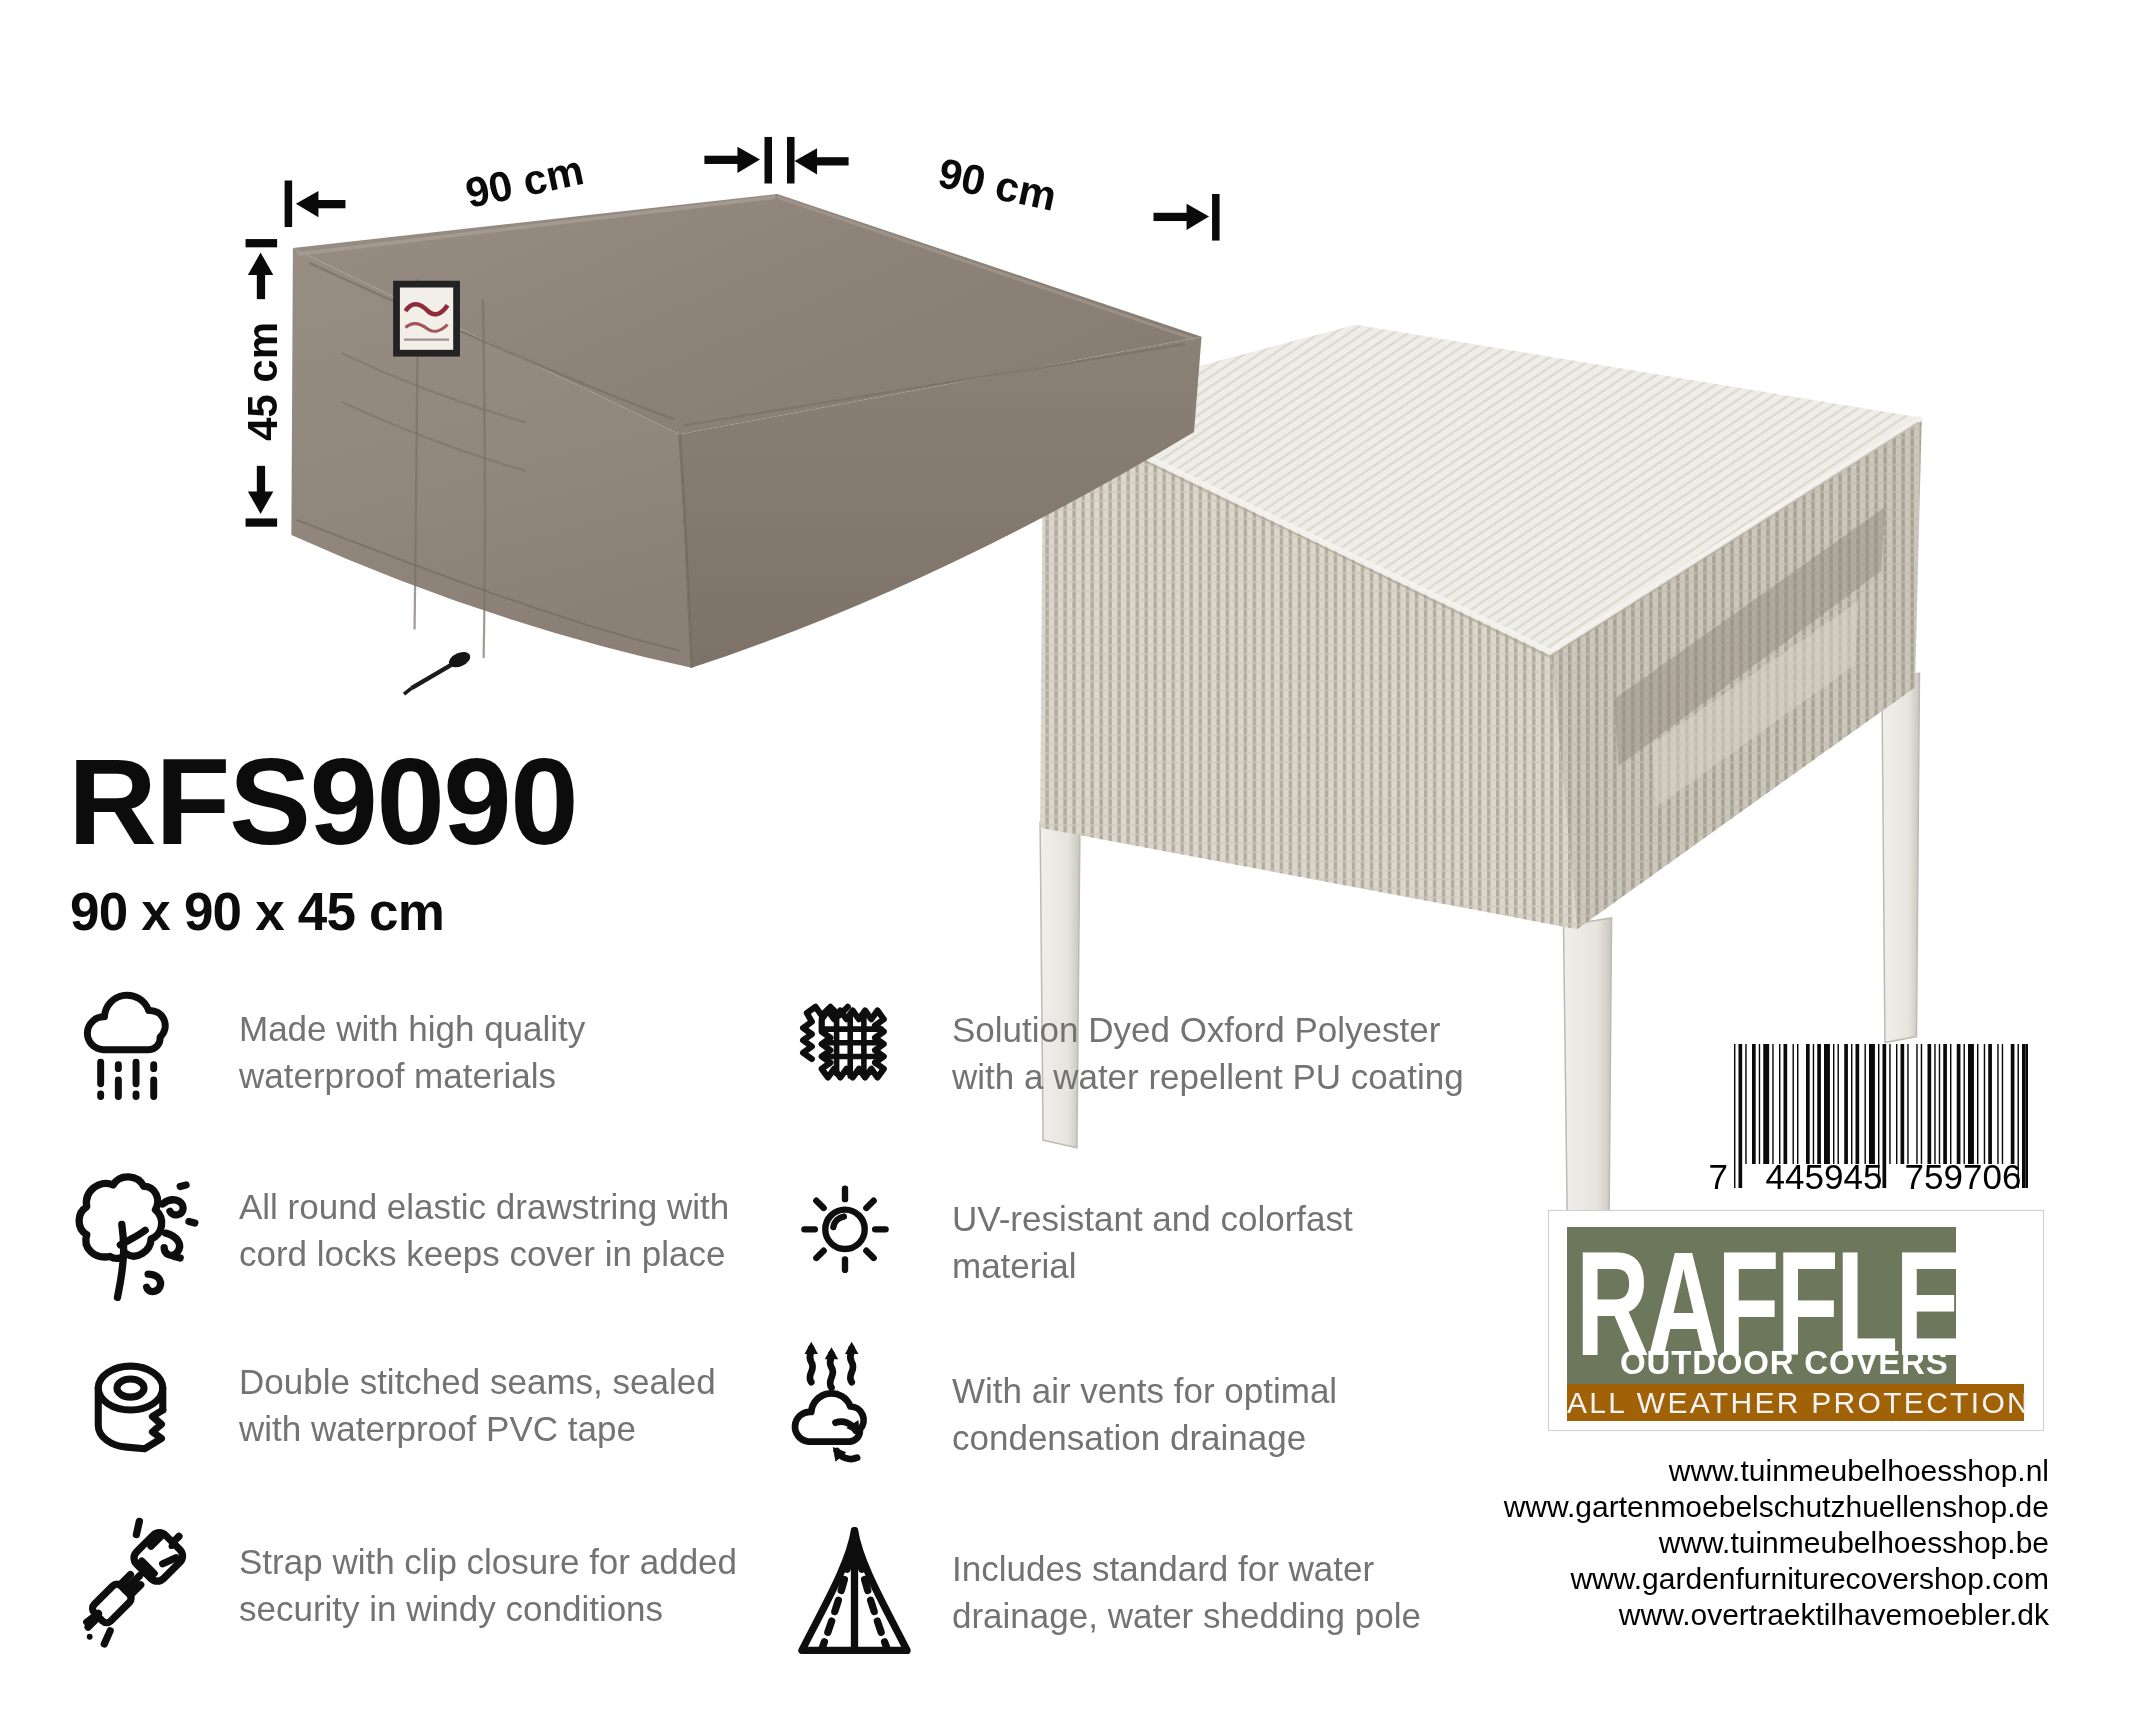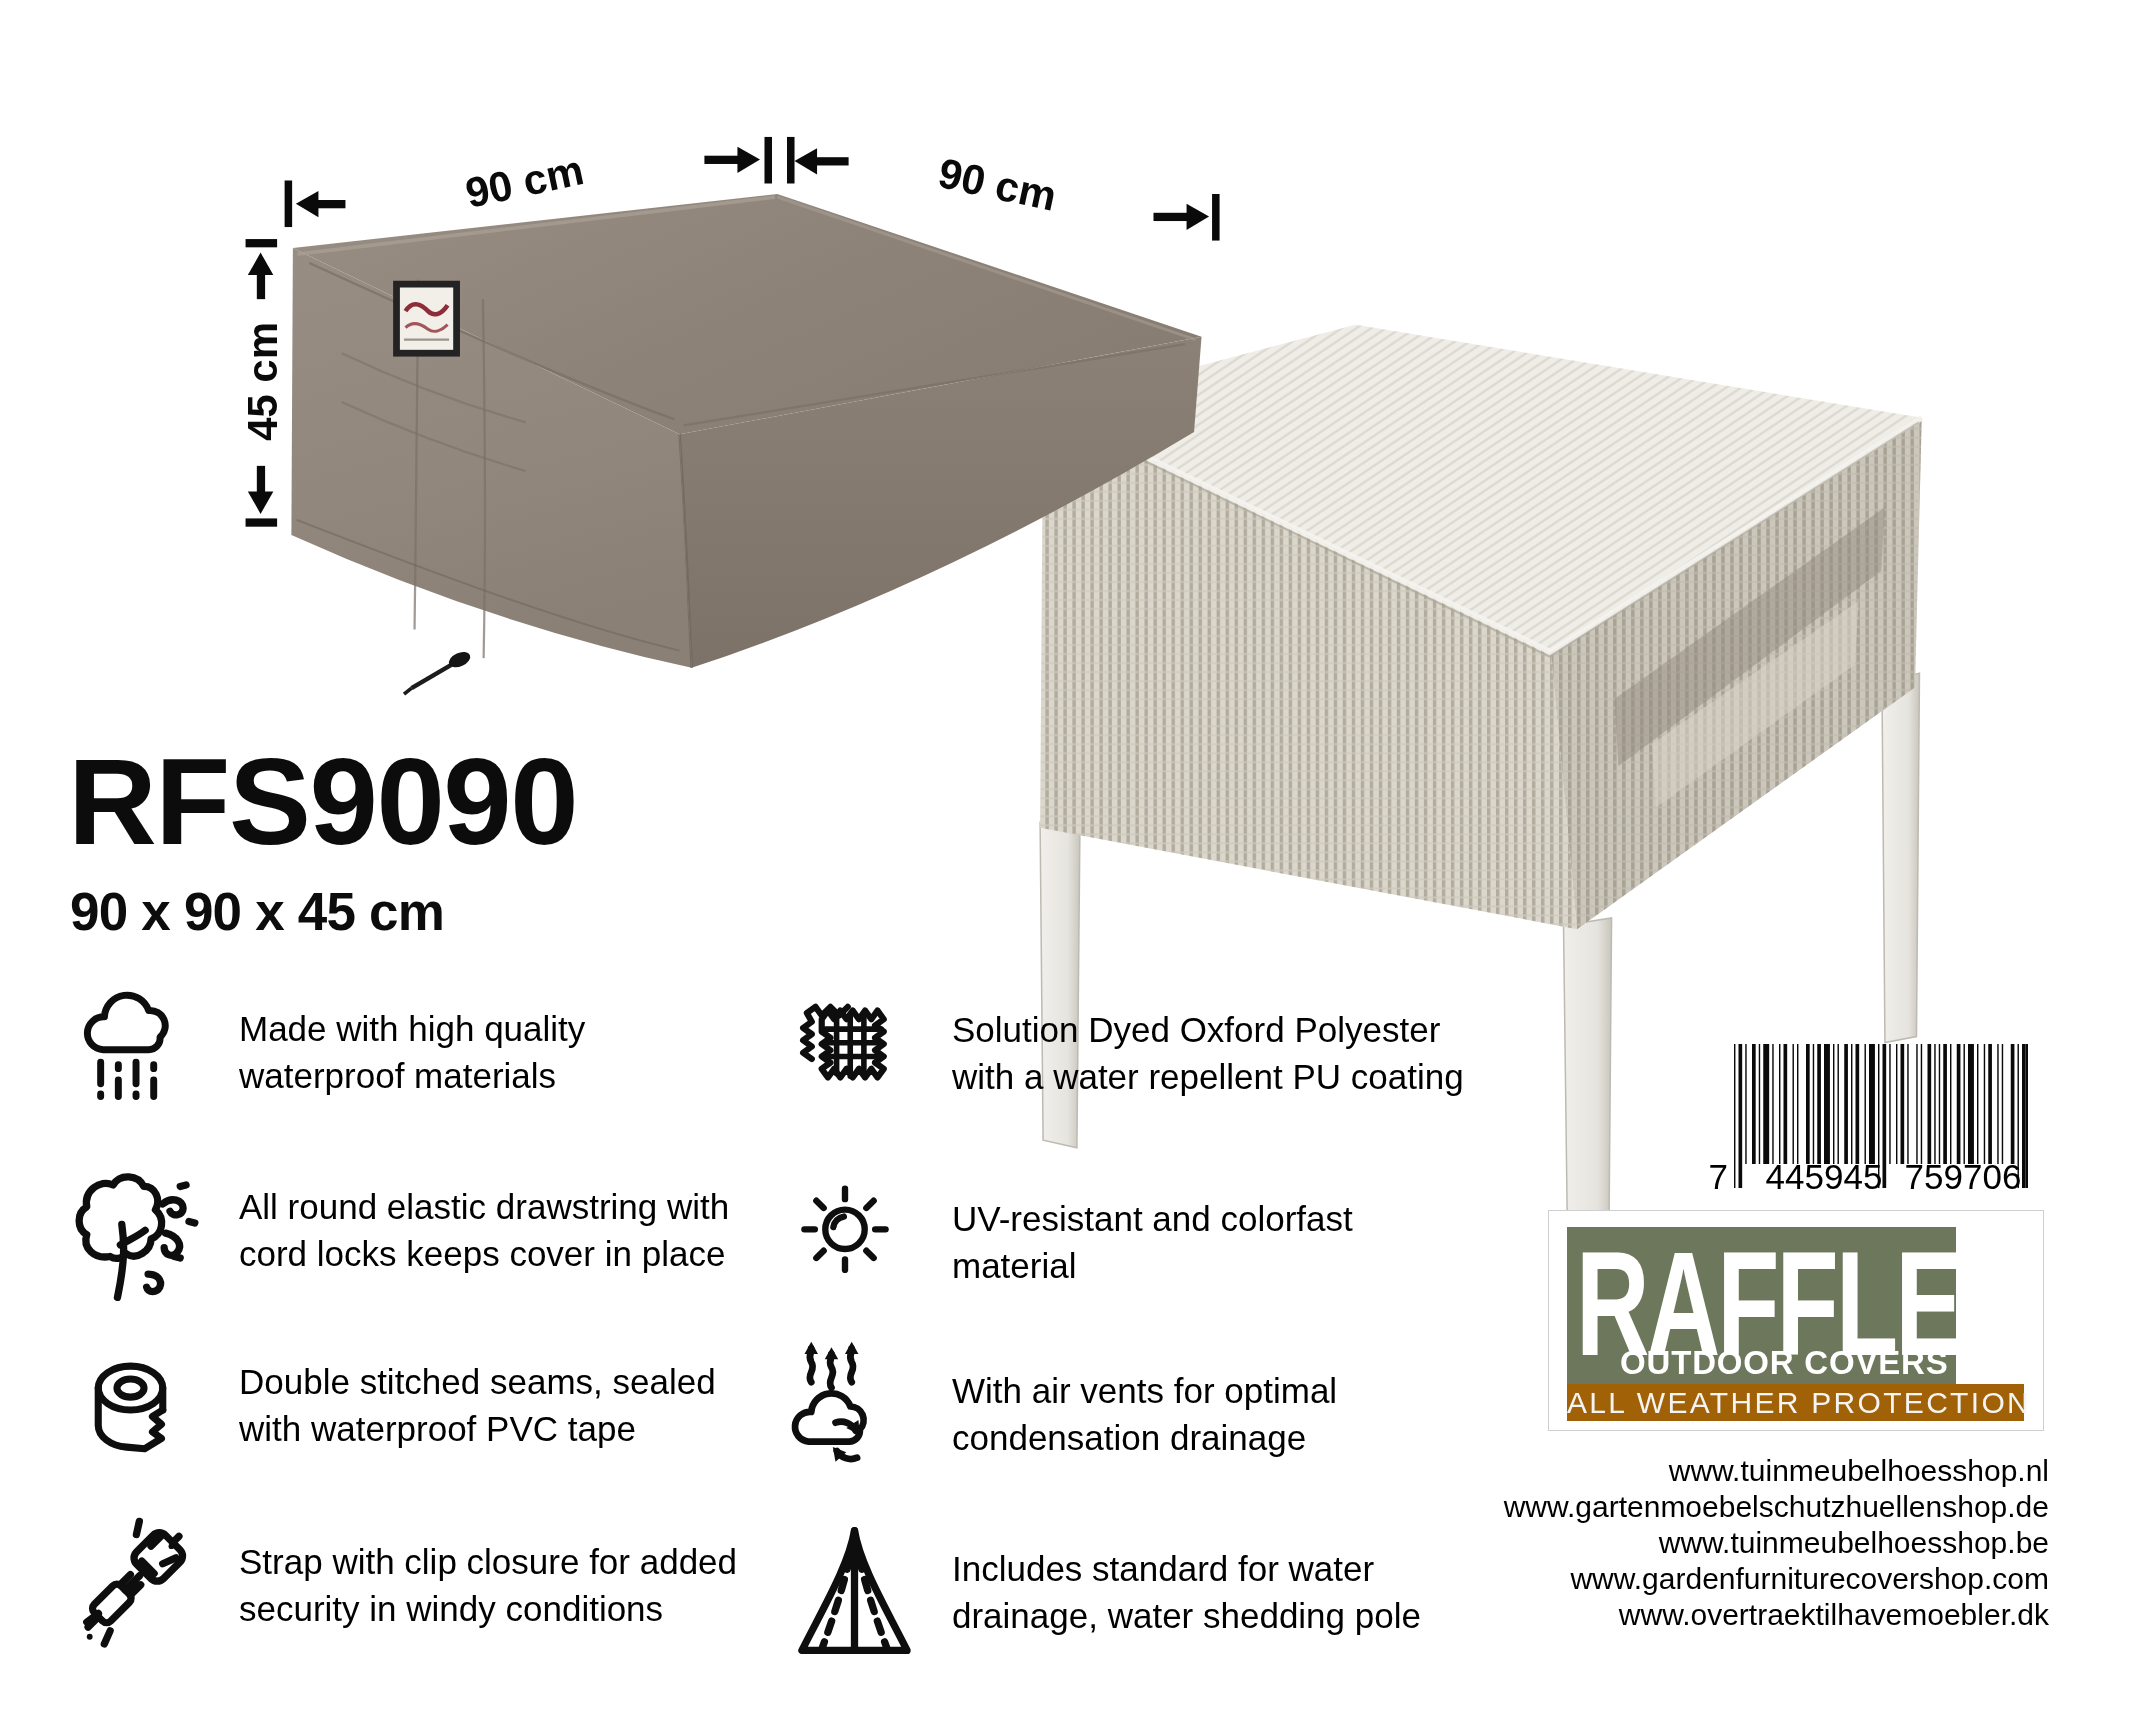--- a/index.html
+++ b/index.html
@@ -20,21 +20,21 @@
     letter-spacing:-1.5px;line-height:120px;color:#0c0c0c;
   }
   .subtitle{
     position:absolute;left:70px;top:870px;font-size:53px;font-weight:bold;
     letter-spacing:-0.8px;line-height:84px;color:#0c0c0c;
   }
   
   .feat{position:absolute;}
   .feat .ficon{position:absolute;left:0;top:0;}
   .feat .ftext{
-    position:absolute;left:173px;font-size:35px;line-height:47px;color:#000000;
+    position:absolute;left:173px;font-size:35px;line-height:47px;color:#737373;
     white-space:nowrap;
   }
   .feat.rightcol .ftext{left:165px;}
   
   .barcode{position:absolute;left:1713px;top:1044px;width:323px;height:161px;}
   .barcode .num{
     position:absolute;top:114px;font-size:35px;color:#000;line-height:38px;
     font-family:"Liberation Sans",sans-serif;
   }
   

